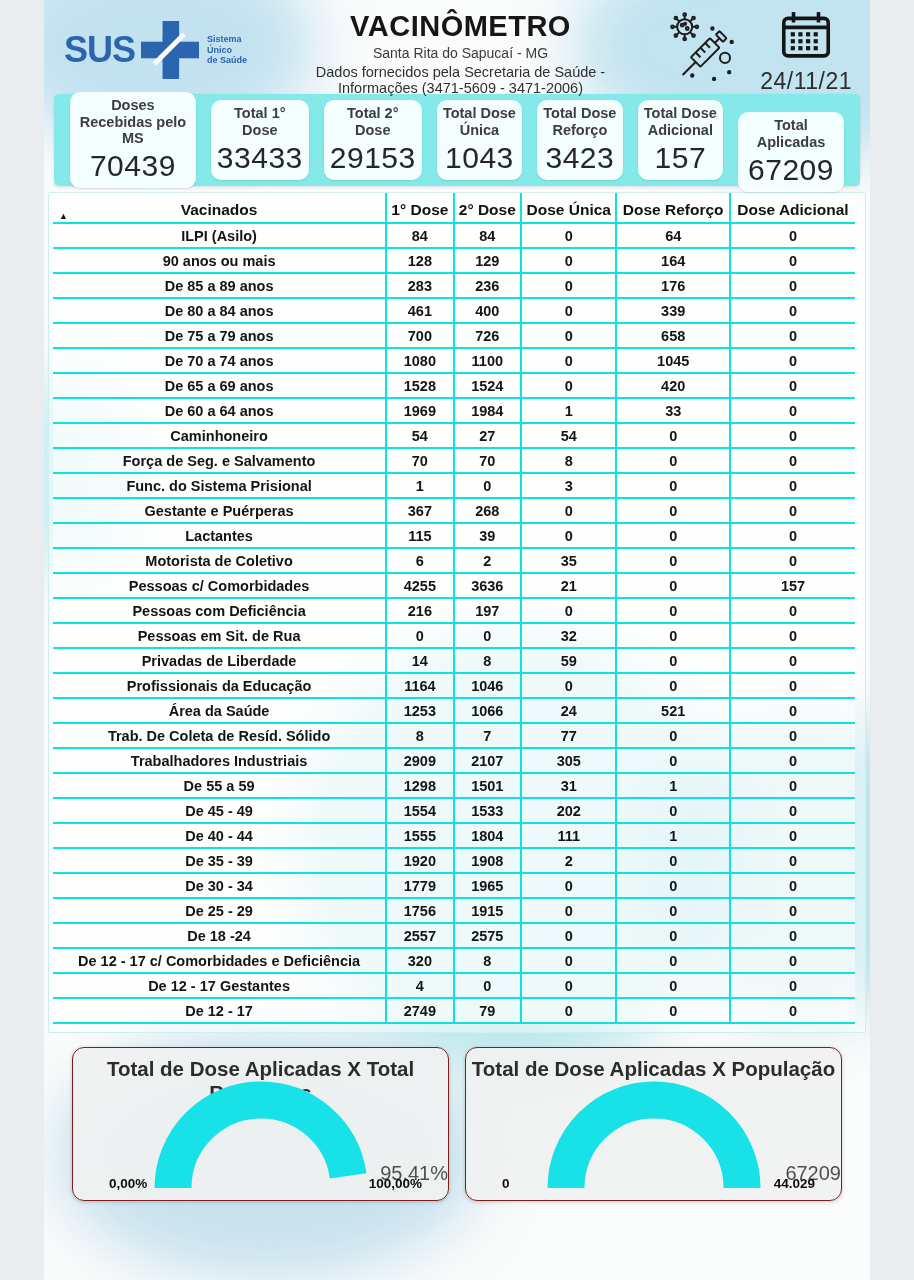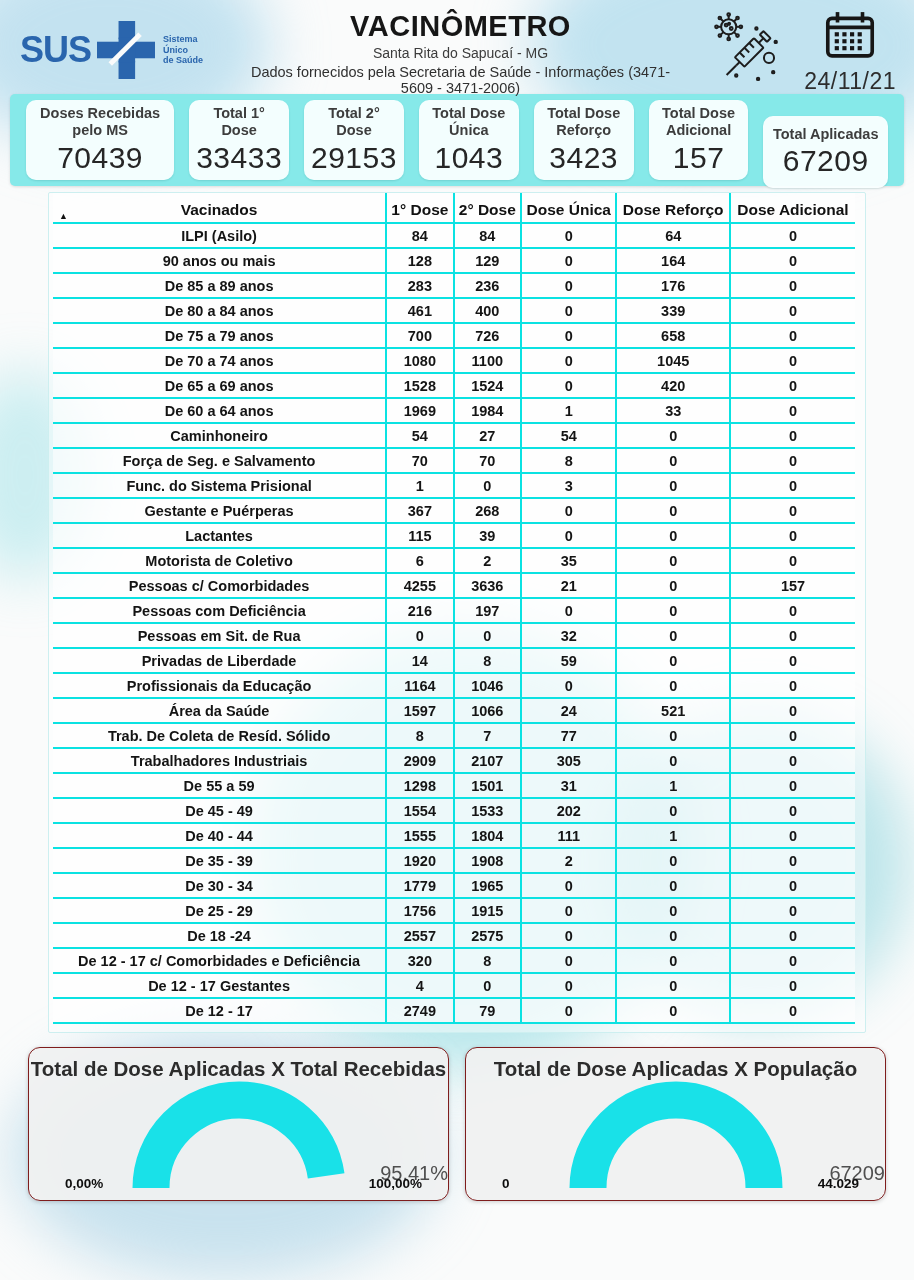--- a/index.html
+++ b/index.html
@@ -1,18 +1,18 @@
 <!DOCTYPE html>
 <html><head>
 <meta charset="utf-8">
 <style>
   * { margin:0; padding:0; box-sizing:border-box; }
   html,body { background:#e9edf0; }
   body { font-family:"Liberation Sans", sans-serif; }
-  .page { position:relative; width:914px; height:1280px; margin:0 auto;
+  .page { position:relative; width:826px; height:1280px; margin:0 auto;
           background:#fafbfb; overflow:hidden; }
 
   
   .blob { position:absolute; border-radius:50%; filter:blur(28px); z-index:0; }
   .b1 { left:-50px; top:-60px;  width:320px; height:210px; background:rgba(150,205,231,.55); }
   .b2 { left:530px; top:-70px;  width:430px; height:230px; background:rgba(138,204,229,.5); }
   .b3 { left:250px; top:630px;  width:440px; height:440px; background:rgba(78,200,210,.38); }
   .b4 { left:610px; top:710px;  width:300px; height:310px; background:rgba(58,184,199,.32); }
   .b5 { left:10px;  top:1030px; width:430px; height:250px; background:rgba(152,201,226,.5); }
   .b6 { left:-40px; top:370px;  width:130px; height:210px; background:rgba(118,214,224,.35); }
@@ -373,21 +373,21 @@
             <tr>
               <td>Profissionais da Educação</td>
               <td>1164</td>
               <td>1046</td>
               <td>0</td>
               <td>0</td>
               <td>0</td>
             </tr>
             <tr>
               <td>Área da Saúde</td>
-              <td>1597</td>
+              <td>1253</td>
               <td>1066</td>
               <td>24</td>
               <td>521</td>
               <td>0</td>
             </tr>
             <tr>
               <td>Trab. De Coleta de Resíd. Sólido</td>
               <td>8</td>
               <td>7</td>
               <td>77</td>

